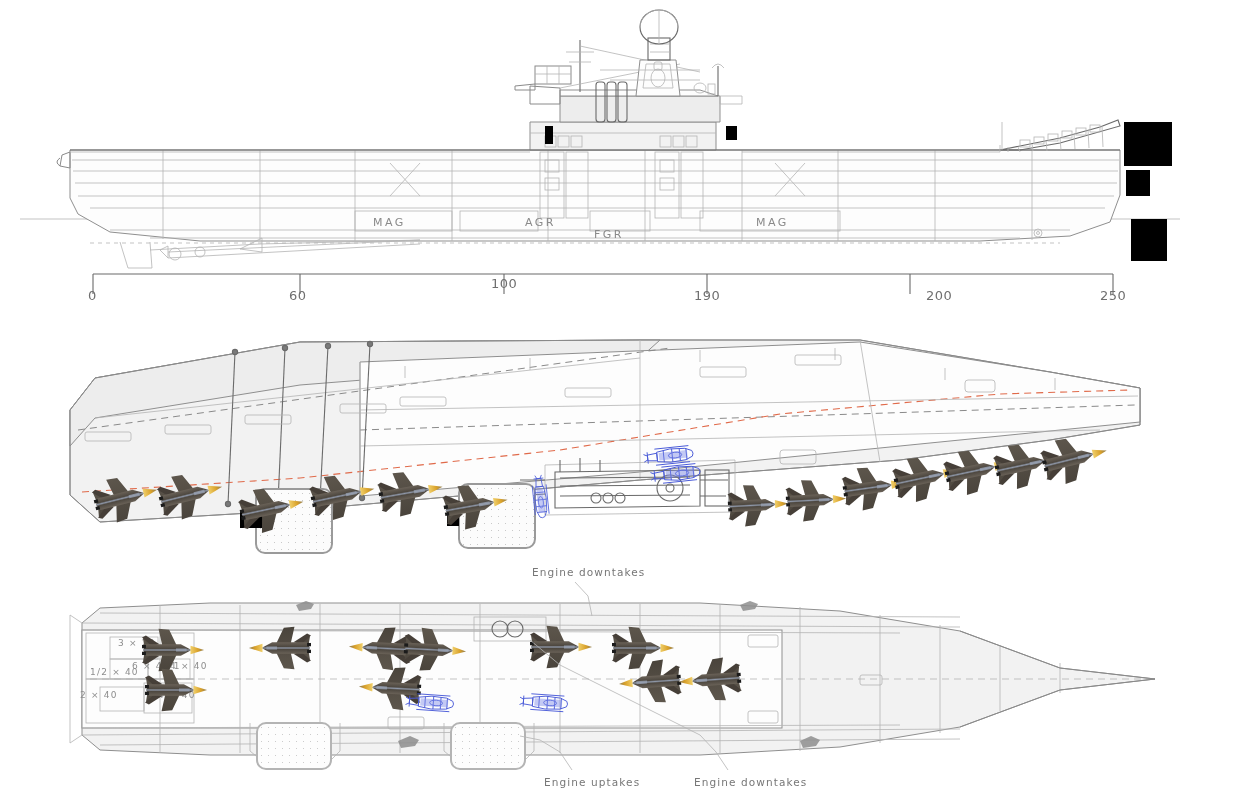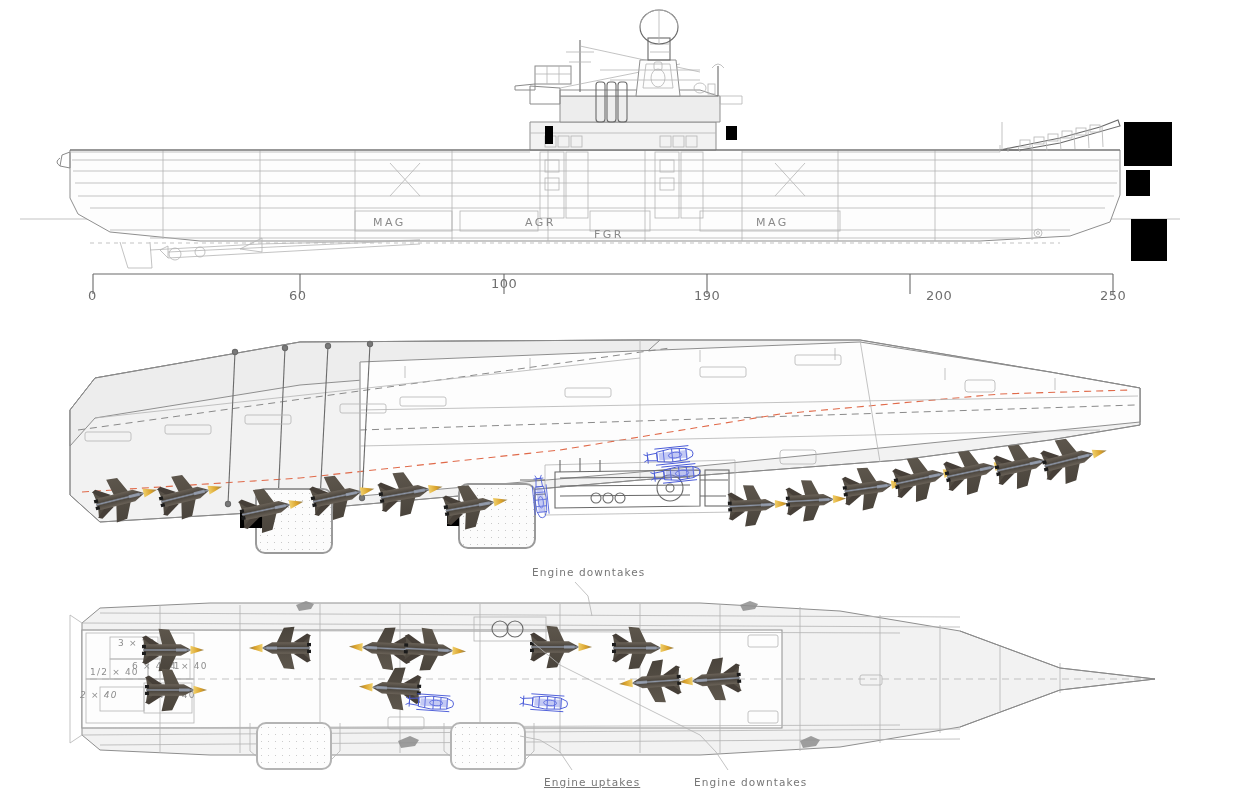--- a/index.html
+++ b/index.html
@@ -516,21 +516,21 @@
     <path d="M740,30 l10,-4 l8,3 l-3,5 l-12,2 z"></path>
     <path d="M398,166 l12,-5 l9,4 l-4,6 l-14,2 z"></path>
     <path d="M800,166 l11,-5 l9,4 l-4,6 l-13,2 z"></path>
   </g>
 </svg>
 
 <div class="abs hand-sm" style="left:118px;top:638px;">3 × 20</div>
 <div class="abs hand-sm" style="left:90px;top:659px;margin-top:8px;">1/2 × 40</div>
 <div class="abs hand-sm" style="left:132px;top:661px;">6 × 40 1</div>
 <div class="abs hand-sm" style="left:170px;top:661px;">4 × 40</div>
-<div class="abs hand-sm" style="left:80px;top:690px;font-style:italic;">2 × 40</div>
+<div class="abs hand-sm" style="left:80px;top:690px;">2 × 40</div>
 <div class="abs hand-sm" style="left:158px;top:690px;">4 × 40</div>
 
 <div class="abs" style="left:256px;top:722px;width:72px;height:44px;border:2px solid #b4b4b4;
             border-radius:10px;background:#fdfdfd;
             background-image:radial-gradient(#cccccc 0.8px, transparent 0.9px);
             background-size:7px 7px;"></div>
 <div class="abs" style="left:450px;top:722px;width:72px;height:44px;border:2px solid #b4b4b4;
             border-radius:10px;background:#fdfdfd;
             background-image:radial-gradient(#cccccc 0.8px, transparent 0.9px);
             background-size:7px 7px;"></div>
@@ -580,20 +580,20 @@
 
     <path d="M575,582 L588,596 L592,616"></path>
 
     <path d="M572,770 L560,752 L540,740 L520,736"></path>
 
     <path d="M728,770 L716,752 L700,735 L560,665 L530,640"></path>
   </g>
 </svg>
 
 <div class="abs hand" style="left:532px;top:566px;">Engine downtakes</div>
-<div class="abs hand" style="left:544px;top:776px;text-decoration:underline;">Engine uptakes</div>
+<div class="abs hand" style="left:544px;top:776px;">Engine uptakes</div>
 <div class="abs hand" style="left:694px;top:776px;">Engine downtakes</div>
 
 <div class="abs blackbox-b" style="left:1124px;top:122px;width:44px;height:40px;"></div>
 <div class="abs blackbox-b" style="left:1126px;top:170px;width:20px;height:22px;"></div>
 <div class="abs blackbox-b" style="left:1131px;top:219px;width:32px;height:38px;"></div>
 
 </div>
 
 </body></html>

